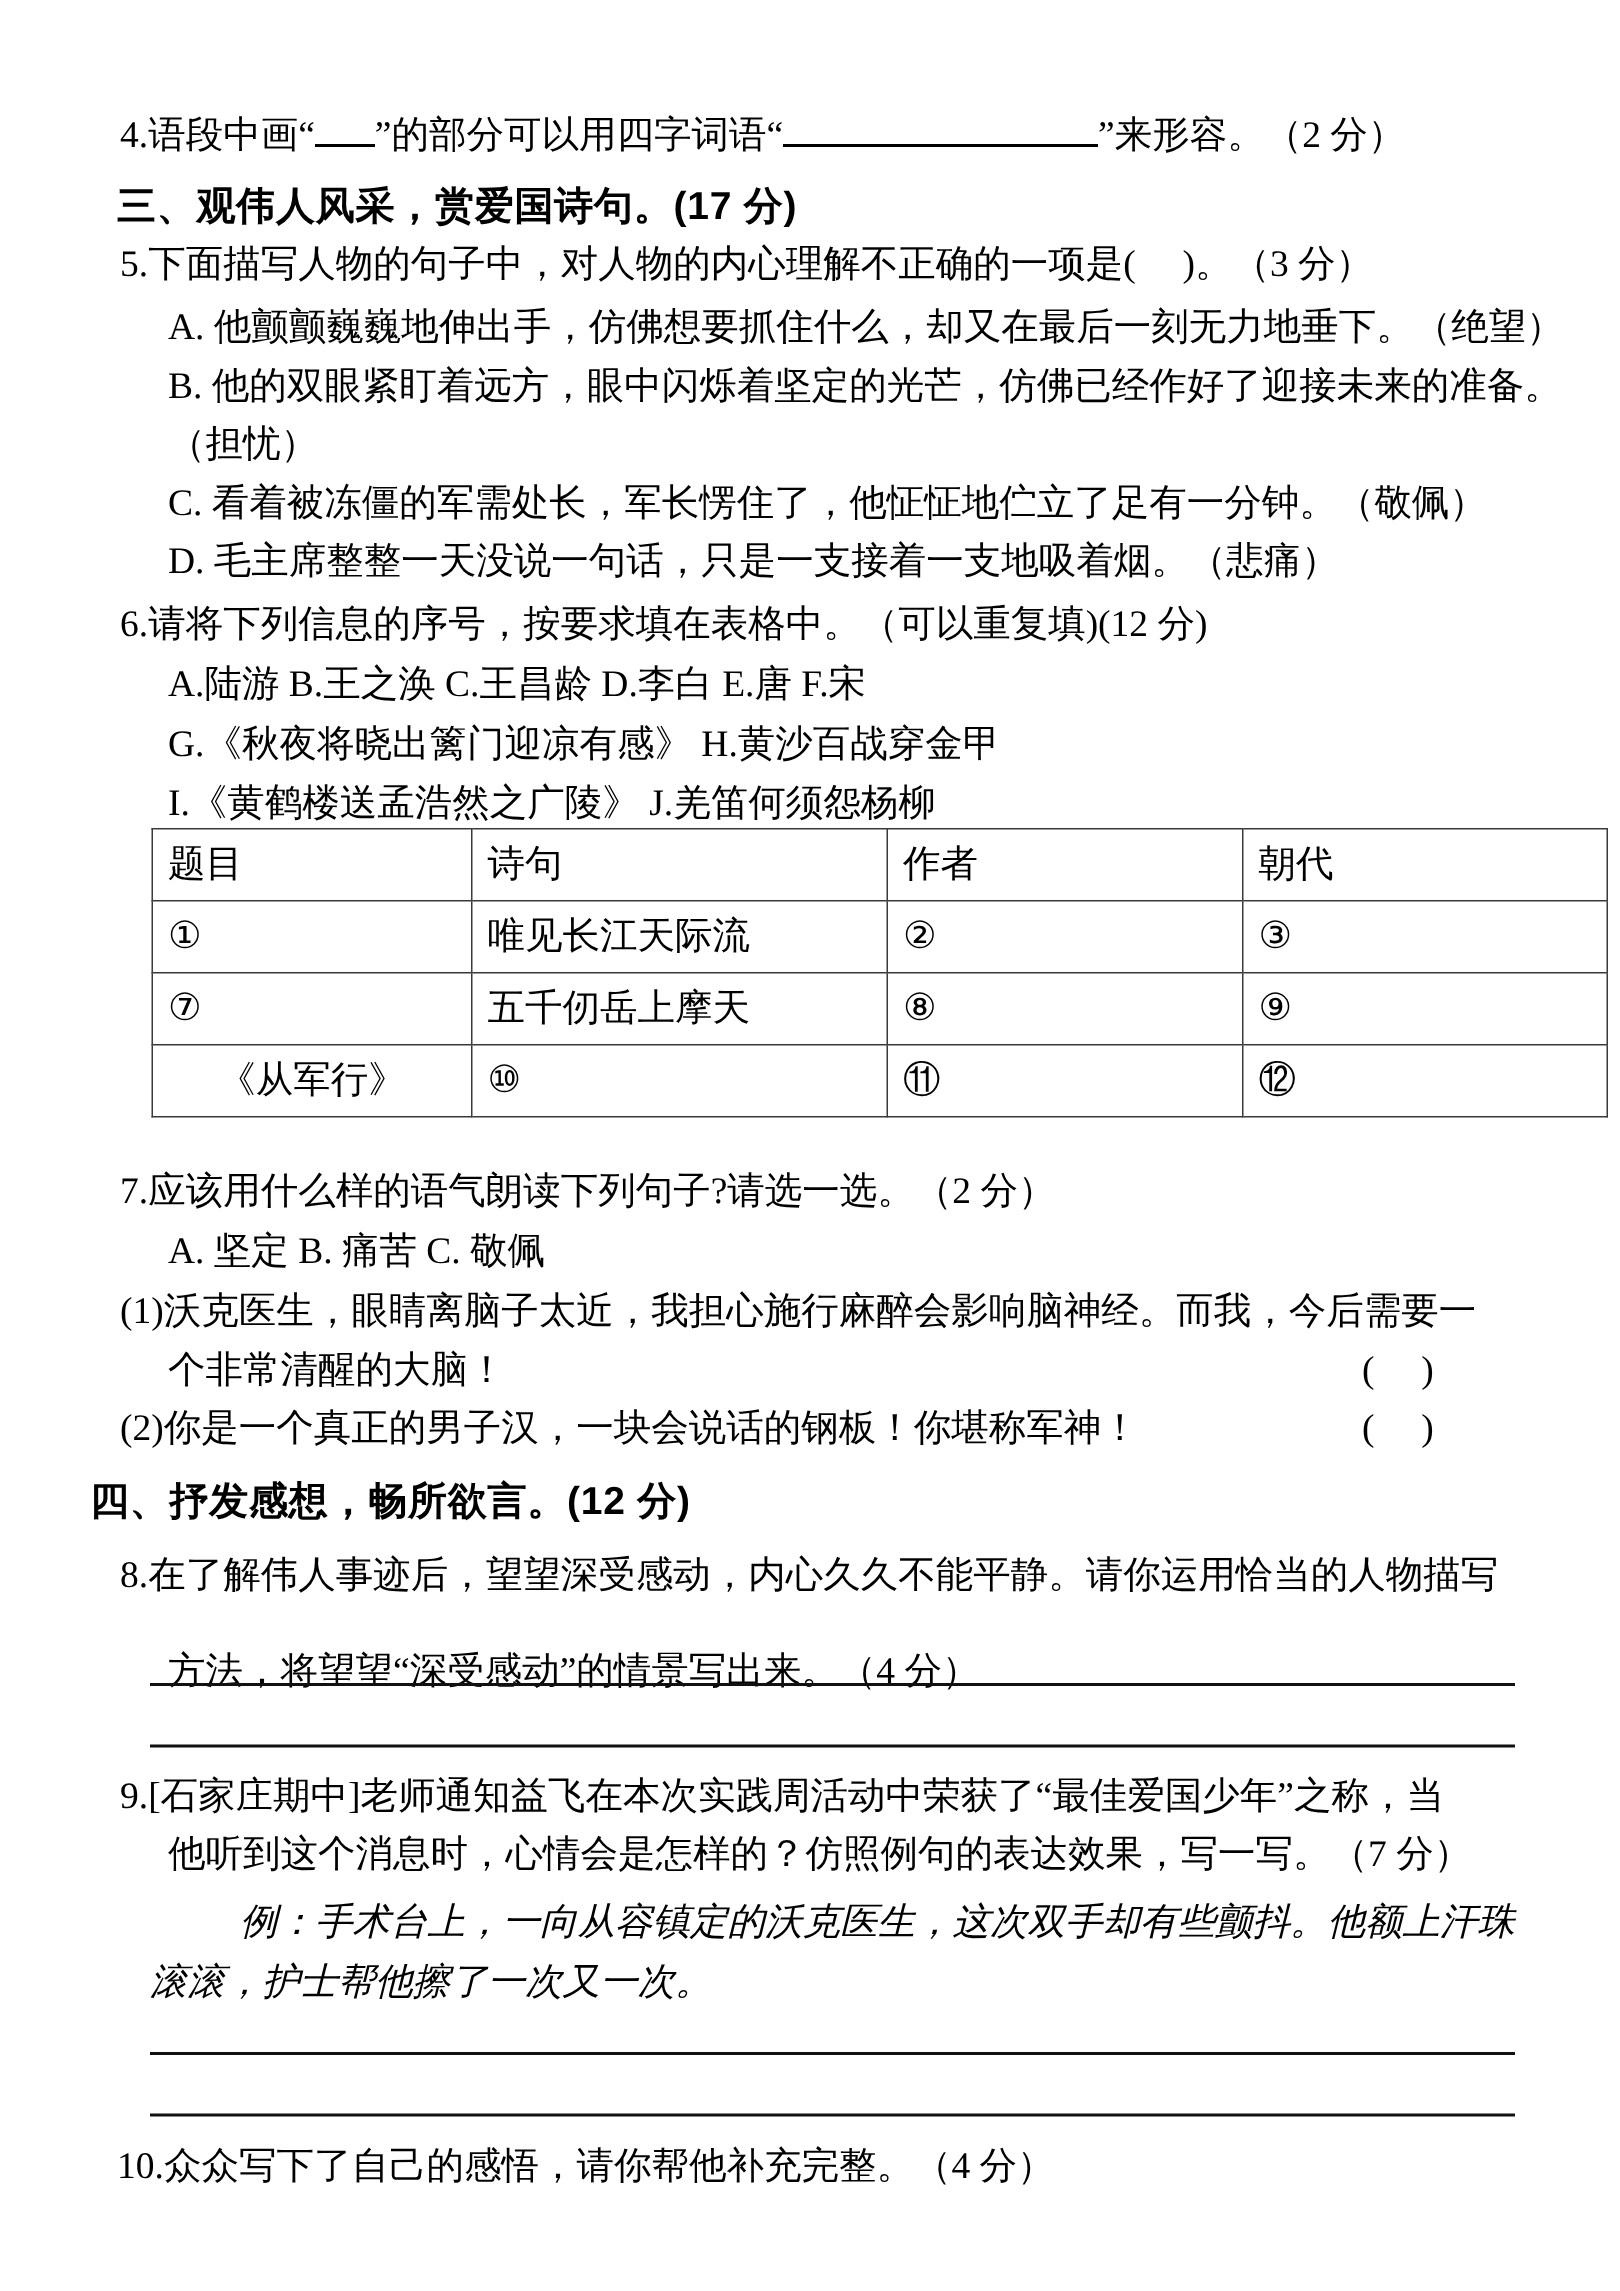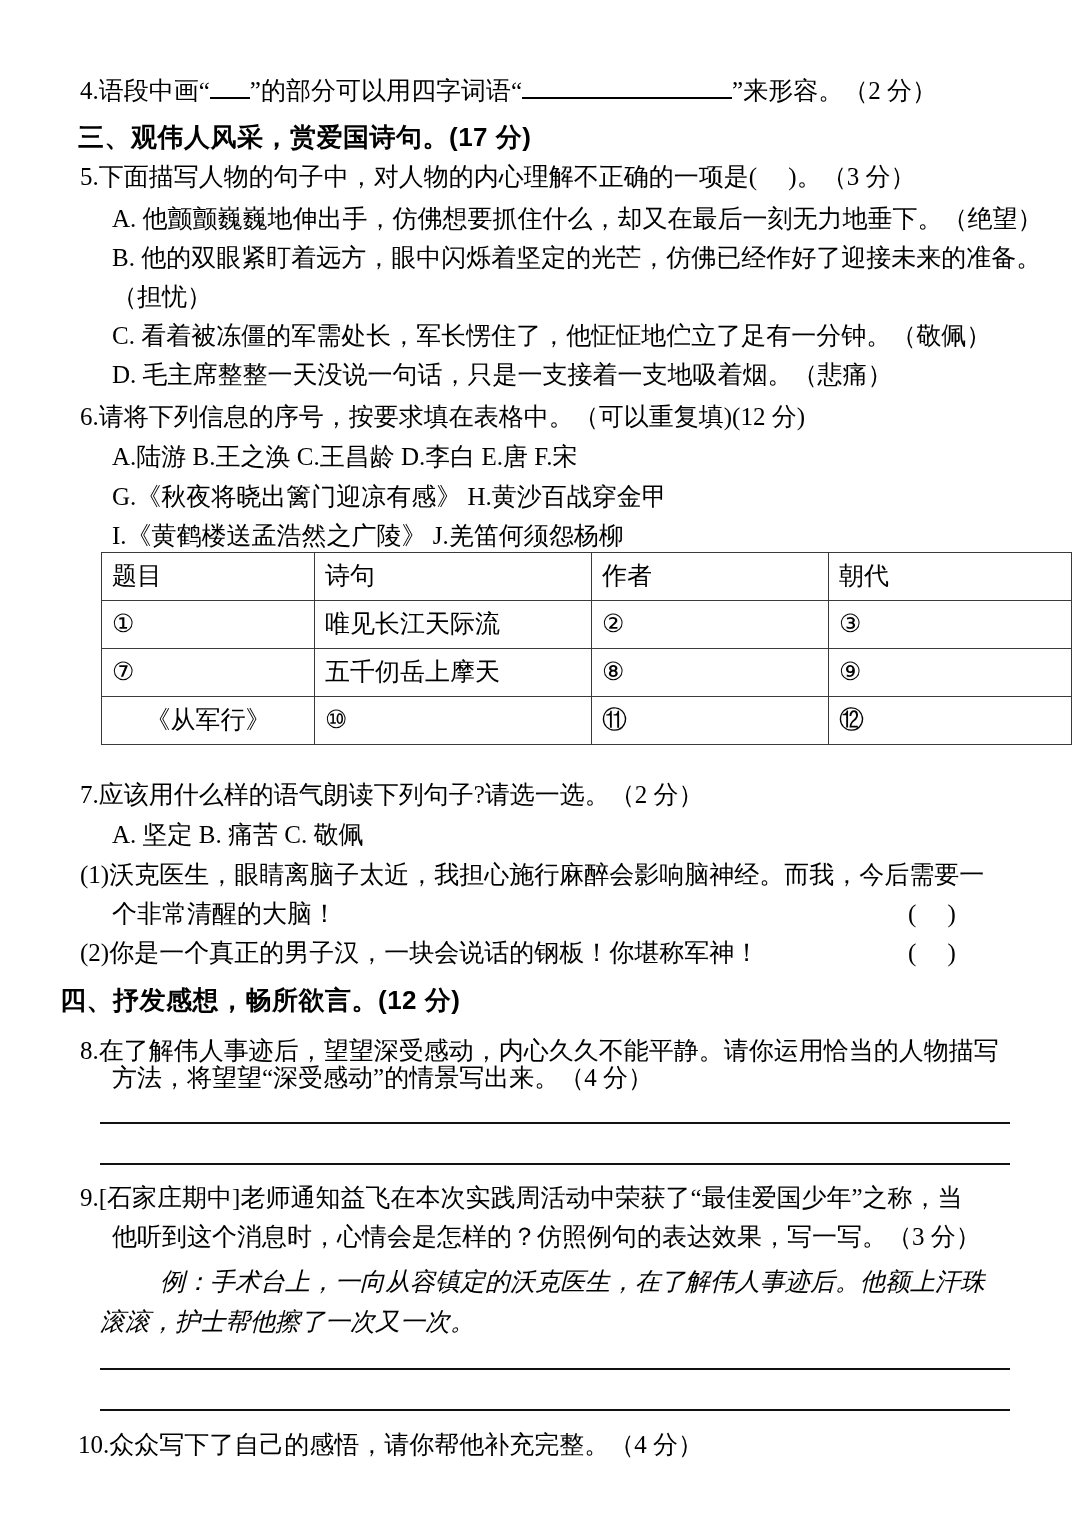--- a/index.html
+++ b/index.html
@@ -156,29 +156,29 @@
   </div>
 
   <div class="line" style="left:80px; top:940px;">(2)你是一个真正的男子汉，一块会说话的钢板！你堪称军神！</div>
   <div class="line" style="left:908px; top:940px;">
     <span>(</span><span>&nbsp;&nbsp;&nbsp;&nbsp;&nbsp;</span><span>)</span>
   </div>
 
   <div class="section-head" style="left:60px; top:983px;text-align:center;">四、抒发感想，畅所欲言。(12 分)</div>
 
   <div class="line" style="left:80px; top:1026px;margin-top:12px;">8.在了解伟人事迹后，望望深受感动，内心久久不能平静。请你运用恰当的人物描写</div>
-  <div class="line" style="left:112px; top:1065px;text-align:right;">方法，将望望“深受感动”的情景写出来。（4 分）</div>
+  <div class="line" style="left:112px; top:1102px;text-align:right;">方法，将望望“深受感动”的情景写出来。（4 分）</div>
 
   <div class="answer-rule" style="left:100px; top:1122px; width:910px;"></div>
   <div class="answer-rule" style="left:100px; top:1163px; width:910px;"></div>
 
   <div class="line" style="left:80px; top:1185px;">9.[石家庄期中]老师通知益飞在本次实践周活动中荣获了“最佳爱国少年”之称，当</div>
-  <div class="line" style="left:112px; top:1224px;">他听到这个消息时，心情会是怎样的？仿照例句的表达效果，写一写。（3 分）</div>
+  <div class="line" style="left:112px; top:1224px;">他听到这个消息时，心情会是怎样的？仿照例句的表达效果，写一写。（7 分）</div>
 
-  <div class="kai" style="position:absolute; left:160px; top:1262px; white-space:nowrap;">例：手术台上，一向从容镇定的沃克医生，在了解伟人事迹后。他额上汗珠</div>
+  <div class="kai" style="position:absolute; left:160px; top:1262px; white-space:nowrap;">例：手术台上，一向从容镇定的沃克医生，这次双手却有些颤抖。他额上汗珠</div>
   <div class="kai" style="position:absolute; left:100px; top:1302px; white-space:nowrap;">滚滚，护士帮他擦了一次又一次。</div>
 
   <div class="answer-rule" style="left:100px; top:1368px; width:910px;"></div>
   <div class="answer-rule" style="left:100px; top:1409px; width:910px;"></div>
 
   <div class="line" style="left:78px; top:1432px;">10.众众写下了自己的感悟，请你帮他补充完整。（4 分）</div>
 
 </div>
 
 </body></html>

